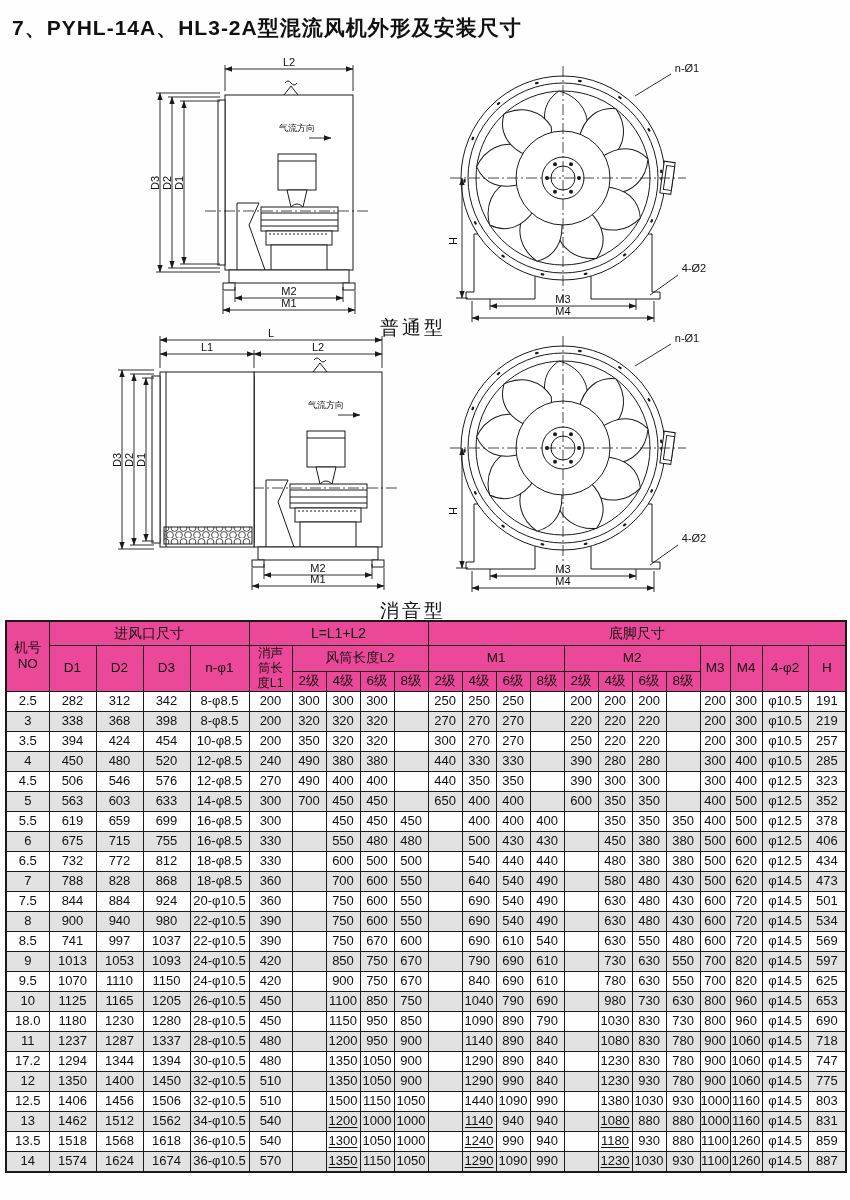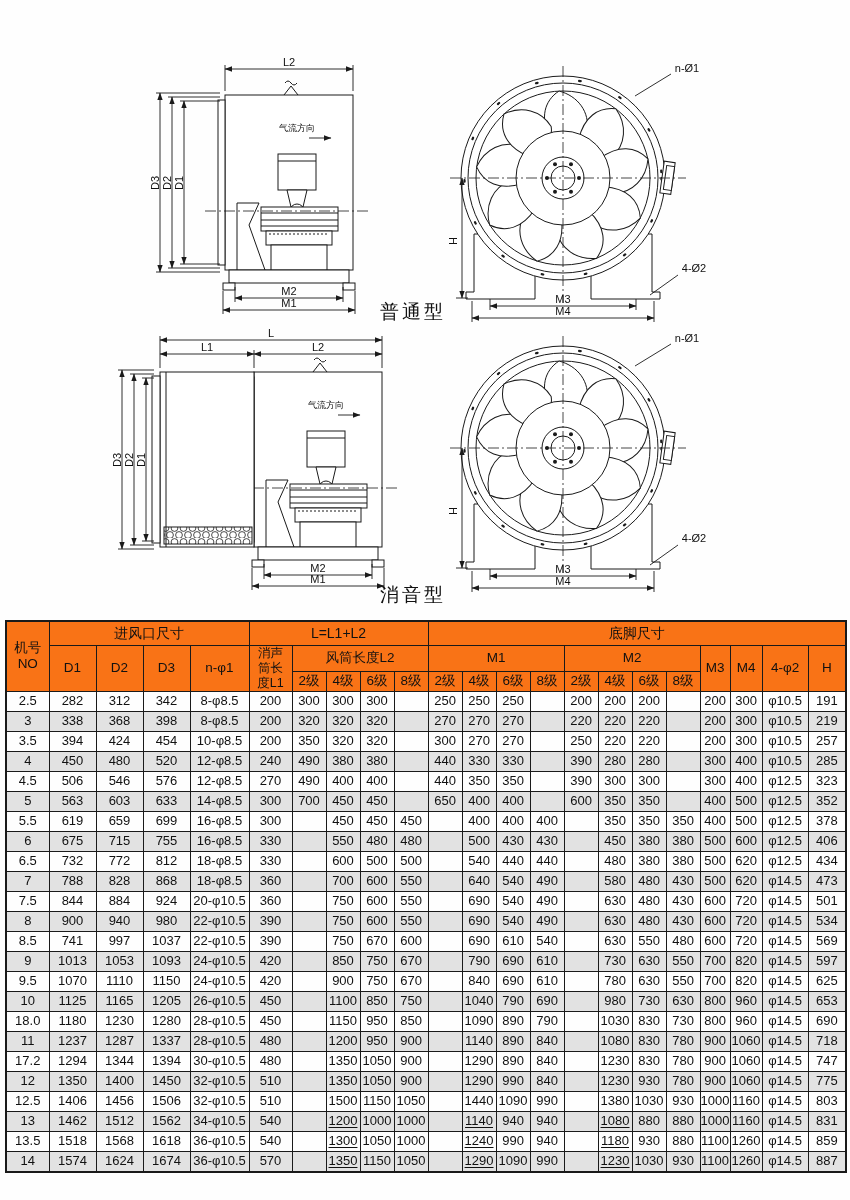--- a/index.html
+++ b/index.html
@@ -1,47 +1,48 @@
 <!DOCTYPE html>
 <html><head>
 <meta charset="utf-8">
 <style>
   html,body{margin:0;padding:0;background:#ffffff;}
   #page{position:relative;width:850px;height:1200px;background:#fefefe;overflow:hidden;
         font-family:"Liberation Sans",sans-serif;color:#111;}
   #title{position:absolute;left:12px;top:14px;font-size:21px;font-weight:bold;letter-spacing:1px;}
-  .typelabel{position:absolute;width:110px;text-align:center;font-size:19px;letter-spacing:3px;font-weight:500;}
+  .typelabel{position:absolute;width:110px;text-align:center;font-size:19px;letter-spacing:3px;font-weight:500;margin-top:16px;}
   #label-normal{left:358px;top:299px;}
   #label-silencer{left:358px;top:582px;}
   svg{position:absolute;overflow:visible;}
   svg text{font-family:"Liberation Sans",sans-serif;fill:#111;}
   .ln{stroke:#1a1a1a;stroke-width:1;fill:none;}
   .fw{stroke:#1a1a1a;stroke-width:1;fill:#ffffff;}
   .cl{stroke:#1a1a1a;stroke-width:0.8;fill:none;stroke-dasharray:11 3 2 3;}
   .dim{stroke:#1a1a1a;stroke-width:0.9;fill:none;}
   .dlabel{font-size:11px;text-anchor:middle;}
   .slabel{font-size:9px;text-anchor:middle;}
   
   #spec-table{position:absolute;left:5px;top:620px;width:840px;border-collapse:collapse;
               table-layout:fixed;font-size:13px;}
   #spec-table th,#spec-table td{border:1px solid #1a1a1a;text-align:center;vertical-align:middle;
               padding:0;height:19px;line-height:1.15;overflow:hidden;white-space:nowrap;font-weight:normal;}
   #spec-table{border:2px solid #1a1a1a;}
-  #spec-table th{background:#f97316;font-size:13.5px;}
+  #spec-table th{background:#ec4899;font-size:13.5px;}
   #spec-table th.grp{font-size:14px;}
   #spec-table tr.shade td{background:#e2e2e2;}
   #spec-table .prewrap{white-space:pre-line;line-height:1.2;}
   .u{text-decoration:underline;text-underline-offset:2px;}
   #note{position:absolute;left:8px;top:1166px;font-size:14px;letter-spacing:0.5px;}
 </style>
 </head>
 <body>
 
 <div id="page">
 
+  <div id="title">7、PYHL-14A、HL3-2A型混流风机外形及安装尺寸</div>
 
   <svg width="0" height="0" style="position:absolute" aria-hidden="true">
     <defs>
       <marker id="arr" viewBox="0 0 10 10" refX="9" refY="5" markerWidth="9" markerHeight="9" orient="auto-start-reverse">
         <path d="M0,1.6 L9.5,5 L0,8.4 Z" fill="#1a1a1a"></path>
       </marker>
       <pattern id="honey" width="9" height="14" patternUnits="userSpaceOnUse">
         <circle cx="4.5" cy="4" r="3.4" fill="none" stroke="#1a1a1a" stroke-width="0.8"></circle>
         <circle cx="0" cy="11" r="3.4" fill="none" stroke="#1a1a1a" stroke-width="0.8"></circle>
         <circle cx="9" cy="11" r="3.4" fill="none" stroke="#1a1a1a" stroke-width="0.8"></circle>

